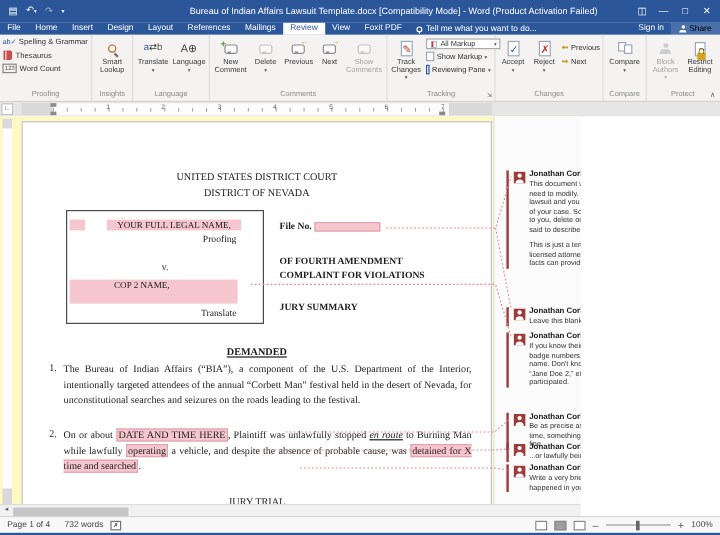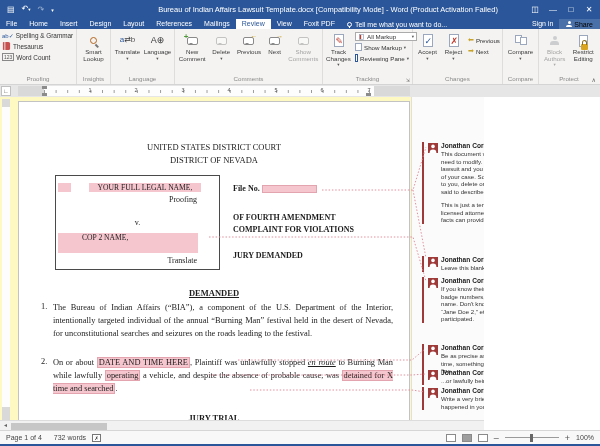--- a/index.html
+++ b/index.html
@@ -383,44 +383,44 @@
     <div class="page">
       <div class="pagecenter" style="top:40px">UNITED STATES DISTRICT COURT</div>
       <div class="pagecenter" style="top:53px">DISTRICT OF NEVADA</div>
 
       <div class="cappox" style="left:36px;top:73px;width:165px;height:95px">
         <span class="hlblock abs" style="left:2px;top:7px;width:13px;height:9px"></span>
         <span class="hlblock abs serif" style="left:33px;top:7px;width:112px;height:9px;font-size:7.6px;line-height:9px;text-align:center;white-space:nowrap">YOUR FULL LEGAL NAME,</span>
         <span class="abs serif" style="right:22px;top:19px;font-size:8px">Proofing</span>
         <span class="abs serif" style="left:0;top:42px;width:100%;text-align:center;font-size:8px">v.</span>
         <div class="hlblock abs" style="left:2px;top:57px;width:140px;height:20px">
-          <div class="serif" style="padding-left:24px;font-size:7.6px;line-height:10px">COP 2 NAME,</div>
+          <div class="serif" style="padding-left:37px;font-size:7.6px;line-height:10px">COP 2 NAME,</div>
         </div>
         <span class="abs serif" style="right:22px;top:80px;font-size:8px">Translate</span>
       </div>
 
       <div class="abs serif" style="left:214px;top:82px;font-size:8px;font-weight:bold">
         <span>File No.</span>
         <span class="hl" style="display:inline-block;width:55px;height:8px;vertical-align:middle"></span>
       </div>
       <div class="abs serif" style="left:214px;top:110px;font-size:8px;font-weight:bold;line-height:12px">
         <div>OF FOURTH AMENDMENT</div>
         <div>COMPLAINT FOR VIOLATIONS</div>
       </div>
-      <div class="abs serif" style="left:214px;top:149px;font-size:8px;font-weight:bold">JURY DEMANDED</div>
+      <div class="abs serif" style="left:214px;top:149px;font-size:8px;font-weight:bold">JURY SUMMARY</div>
 
       <div class="pagecenter" style="top:186px;font-weight:bold;text-decoration:underline;font-size:8.5px">DEMANDED</div>
 
       <span class="abs serif" style="left:22px;top:200px;font-size:8.4px">1.</span>
-      <div class="abs serif justp" style="left:34px;top:200px;width:340px">The Bureau of Indian Affairs (“BIA”), a component of the U.S. Department of the Interior, intentionally targeted individual of the annual “Burning Man” festival held in the desert of Nevada, for unconstitutional searches and seizures on the roads leading to the festival.</div>
+      <div class="abs serif justp" style="left:34px;top:200px;width:340px">The Bureau of Indian Affairs (“BIA”), a component of the U.S. Department of the Interior, intentionally targeted attendees of the annual “Corbett Man” festival held in the desert of Nevada, for unconstitutional searches and seizures on the roads leading to the festival.</div>
 
       <span class="abs serif" style="left:22px;top:255px;font-size:8.4px">2.</span>
       <div class="abs serif justp" style="left:34px;top:255px;width:340px"><span>On or about </span><span class="hl">DATE AND TIME HERE</span><span>, Plaintiff was unlawfully stopped </span><span style="font-style:italic;text-decoration:underline">en route</span><span> to Burning Man while lawfully </span><span class="hl">operating</span><span> a vehicle, and despite the absence of probable cause, was </span><span class="hl">detained for X time and searched</span><span>.</span></div>
 
-      <div class="pagecenter" style="top:311px;font-weight:bold;font-size:8.5px">JURY TRIAL</div>
+      <div class="pagecenter" style="top:311px;font-weight:normal;font-size:8.5px">JURY TRIAL</div>
     </div>
 
     <div class="cpane">
       <div class="comment" style="top:45px">
         <svg class="avatar" width="10" height="10">
             <rect width="10" height="10" fill="#9e3a38"></rect>
             <circle cx="5" cy="3.4" r="1.8" fill="#fff"></circle>
             <path d="M1.6 10a3.4 3.4 0 0 1 6.8 0z" fill="#fff"></path>
           </svg>
         <div class="cbody">

